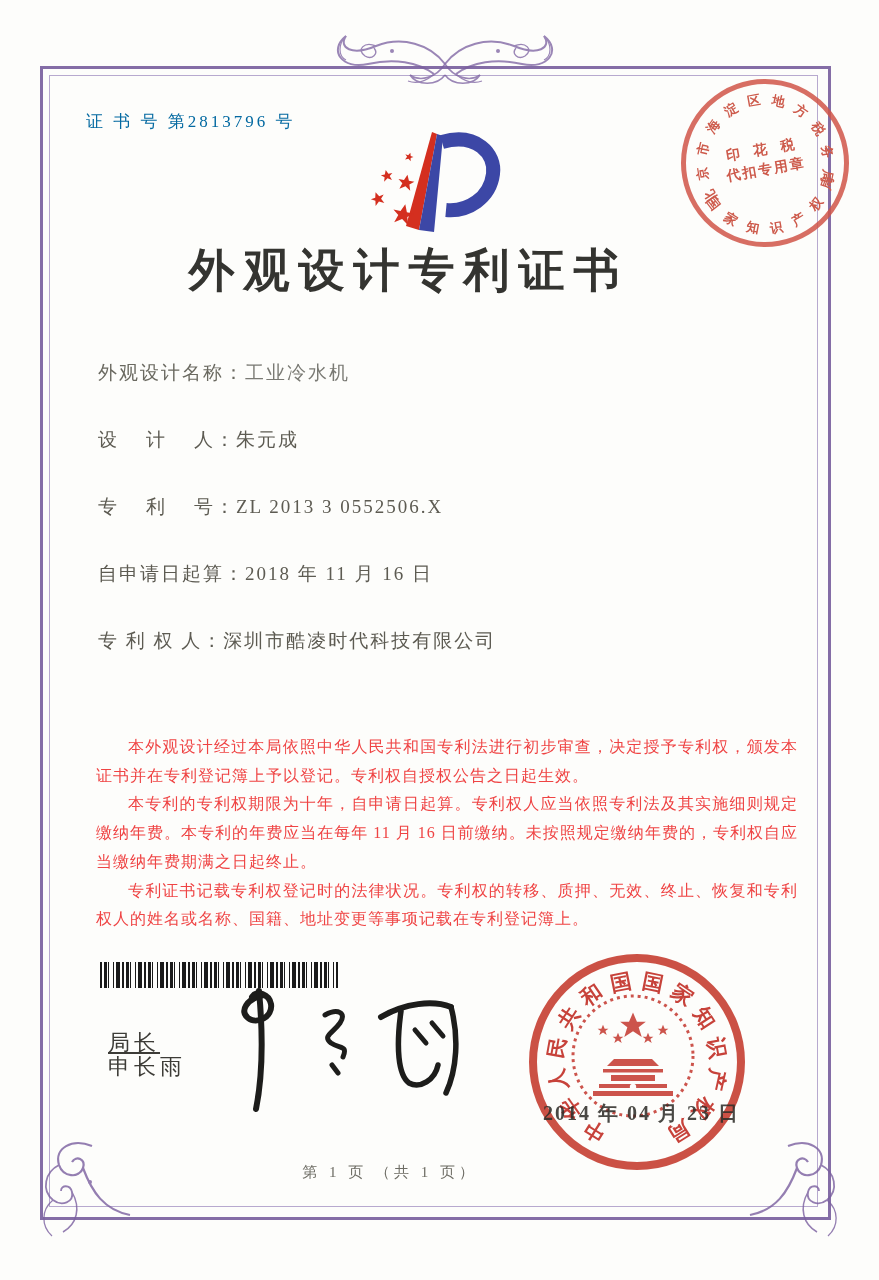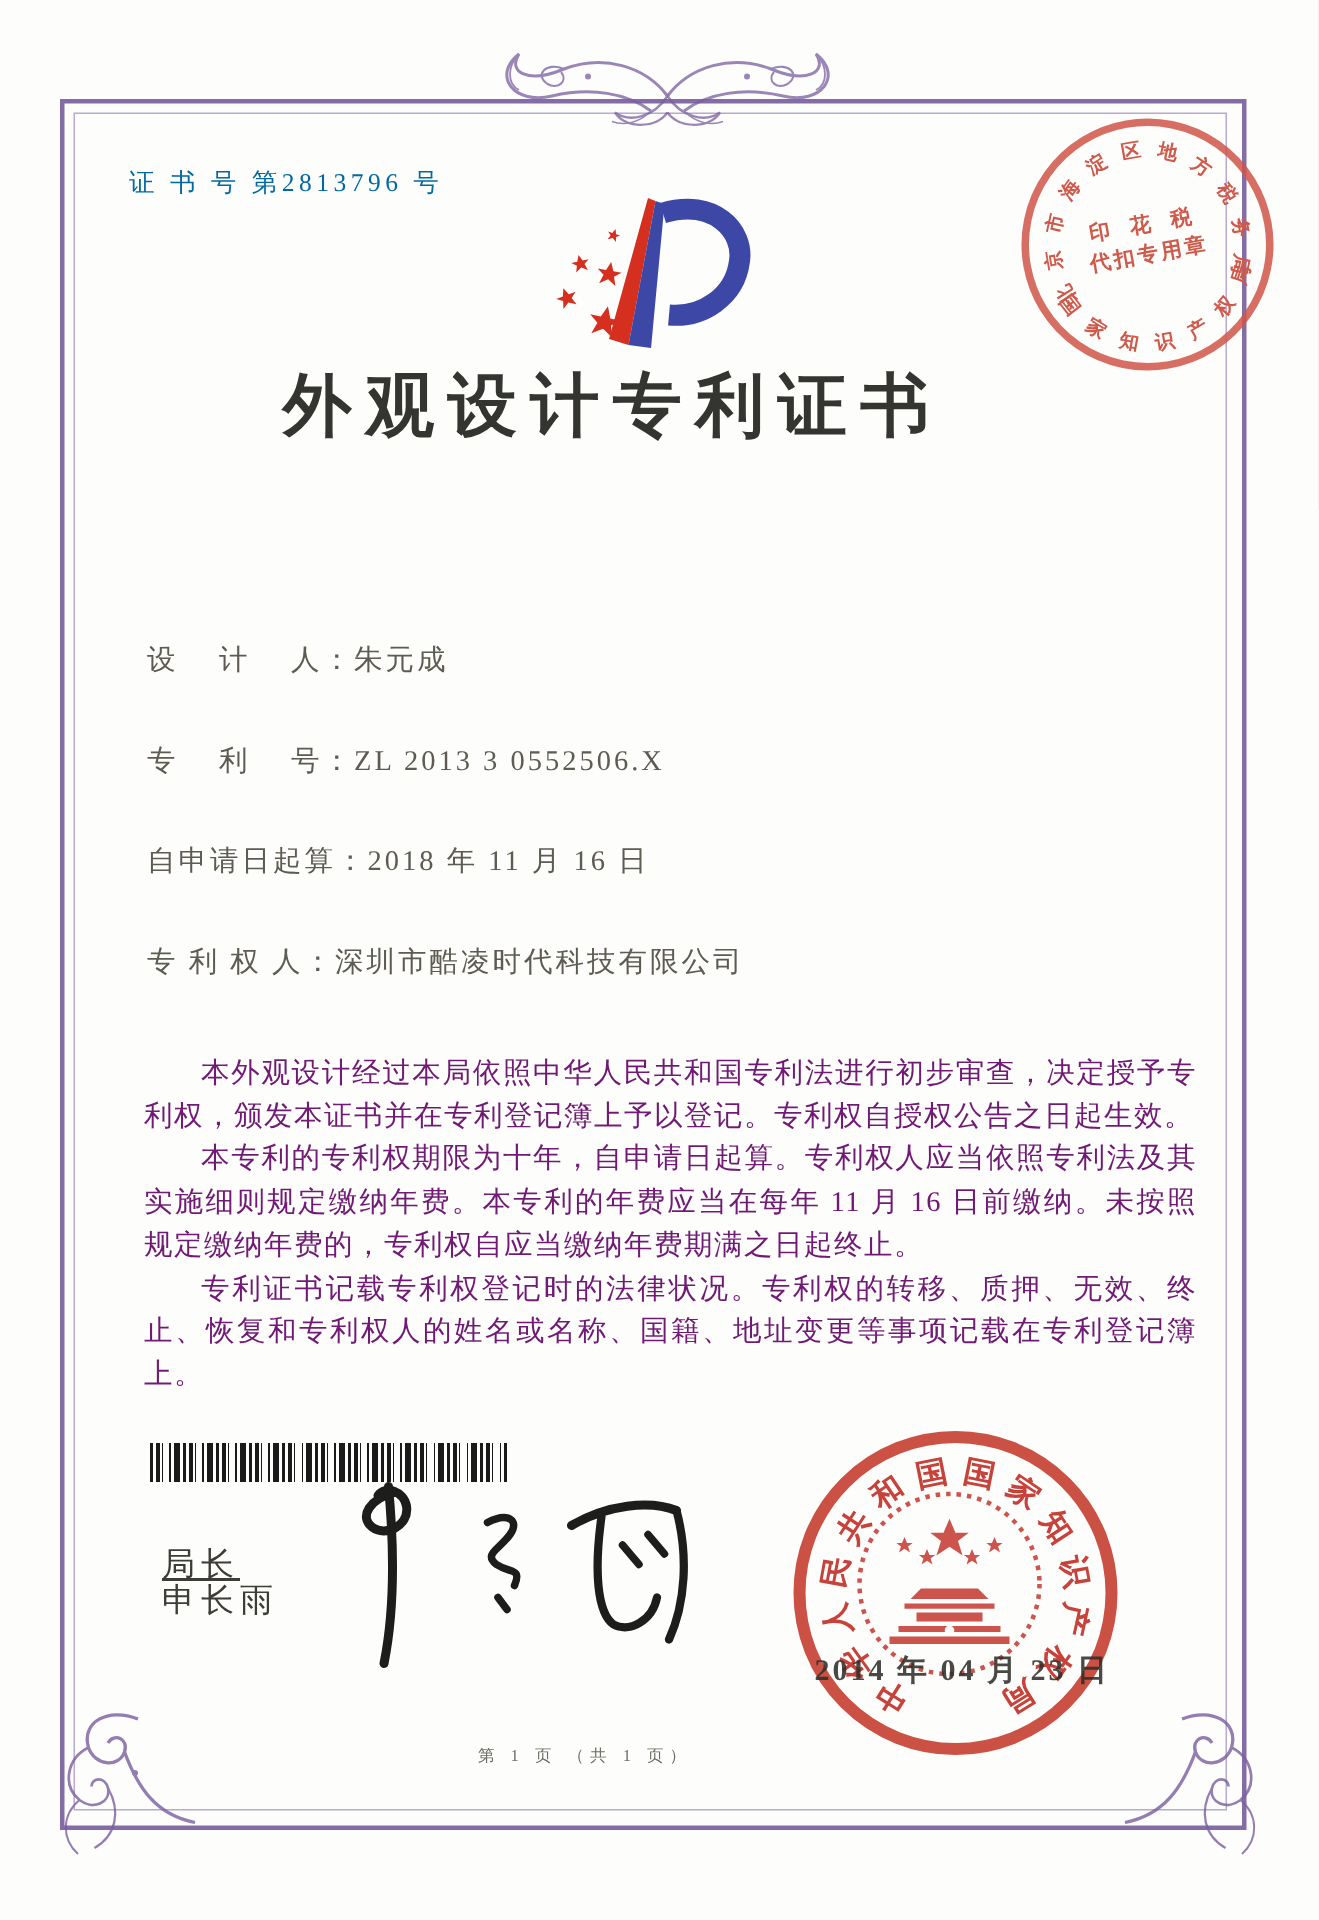--- a/index.html
+++ b/index.html
@@ -19,22 +19,22 @@
   .cert-no{position:absolute;left:86px;top:110px;font-size:17px;letter-spacing:3px;color:#0369a1;}
   .logo{position:absolute;left:366px;top:126px;}
   .title{position:absolute;left:0;top:240px;width:817px;text-align:center;
     font-size:46px;letter-spacing:9px;color:#343430;font-weight:600;}
   
   .field{position:absolute;left:98px;font-size:19px;letter-spacing:2px;color:#5d5b52;white-space:pre;}
   .field .val{color:#5d5b52;}
   .f0{top:360px;color:#6a6960;} .f0 .val{color:#7a7a74;}
   .f1{top:427px;} .f2{top:494px;} .f3{top:561px;} .f4{top:628px;} .f5{top:695px;}
   
-  .body-text{position:absolute;left:96px;top:702px;width:702px;
-    font-size:19px;line-height:28.7px;color:#701a75;text-align:justify;letter-spacing:1px;}
+  .body-text{position:absolute;left:96px;top:733px;width:702px;
+    font-size:16px;line-height:28.7px;color:#ef4444;text-align:justify;letter-spacing:1px;}
   .body-text p{margin:0;text-indent:2em;}
   
   .barcode{position:absolute;left:100px;top:962px;width:238px;height:26px;
     background:repeating-linear-gradient(90deg,
       #1a1a1a 0 2px,transparent 2px 4px,#1a1a1a 4px 7px,transparent 7px 8px,
       #1a1a1a 8px 9px,transparent 9px 13px,#1a1a1a 13px 14px,transparent 14px 16px,
       #1a1a1a 16px 20px,transparent 20px 22px);}
   
   .signer{position:absolute;left:108px;font-size:22px;letter-spacing:4px;color:#3d3c37;}
   .signer.t{top:1028px;text-decoration:underline;} .signer.n{top:1052px;}
@@ -50,21 +50,21 @@
   .stamp{position:absolute;left:681px;top:79px;width:168px;height:168px;transform:rotate(-10deg);}
   .stamp .ring{position:absolute;left:0;top:0;width:158px;height:158px;
     border:5px solid rgba(208,85,72,.85);border-radius:50%;}
   .stamp .arc{font-size:13px;color:#cd5a4b;font-weight:600;}
   .stamp .c1{position:absolute;left:0;top:62px;width:168px;text-align:center;
     font-size:14px;letter-spacing:5px;color:#cd5a4b;font-weight:600;}
   .stamp .c2{position:absolute;left:0;top:82px;width:168px;text-align:center;
     font-size:14px;letter-spacing:2px;color:#cd5a4b;font-weight:600;}
   
   .footer{position:absolute;left:0;top:1163px;width:780px;text-align:center;
-    font-size:11px;letter-spacing:4px;color:#6e6d65;}
+    font-size:15px;letter-spacing:4px;color:#6e6d65;}
   
   .arc{position:absolute;left:50%;top:50%;width:0;height:0;}
   .arc span{position:absolute;left:0;top:0;transform-origin:0 0;white-space:pre;}
 </style>
 </head>
 <body>
 
 <div class="page">
 
   <div class="frame-outer"></div>
@@ -117,20 +117,21 @@
 
     <use href="#st" transform="translate(43,31) scale(0.45) rotate(18)" fill="#d42f1f"></use>
     <use href="#st" transform="translate(21,50) scale(0.62) rotate(-12)" fill="#d42f1f"></use>
     <use href="#st" transform="translate(40,57) scale(0.85) rotate(10)" fill="#d42f1f"></use>
     <use href="#st" transform="translate(12,73) scale(0.72) rotate(-20)" fill="#d42f1f"></use>
     <use href="#st" transform="translate(37,89) scale(1.1) rotate(12)" fill="#d42f1f"></use>
   </svg>
 
   <div class="title">外观设计专利证书</div>
 
+  <div class="field f0"><span>外观设计名称：</span><span class="val">工业冷水机</span></div>
   <div class="field f1"><span>设    计    人：</span><span class="val">朱元成</span></div>
   <div class="field f2"><span>专    利    号：</span><span class="val">ZL 2013 3 0552506.X</span></div>
   <div class="field f3"><span>自申请日起算：</span><span class="val">2018 年 11 月 16 日</span></div>
   <div class="field f4"><span>专 利 权 人：</span><span class="val">深圳市酷凌时代科技有限公司</span></div>
 
   <div class="body-text">
     <p>本外观设计经过本局依照中华人民共和国专利法进行初步审查，决定授予专利权，颁发本证书并在专利登记簿上予以登记。专利权自授权公告之日起生效。</p>
     <p>本专利的专利权期限为十年，自申请日起算。专利权人应当依照专利法及其实施细则规定缴纳年费。本专利的年费应当在每年 11 月 16 日前缴纳。未按照规定缴纳年费的，专利权自应当缴纳年费期满之日起终止。</p>
     <p>专利证书记载专利权登记时的法律状况。专利权的转移、质押、无效、终止、恢复和专利权人的姓名或名称、国籍、地址变更等事项记载在专利登记簿上。</p>
   </div>

